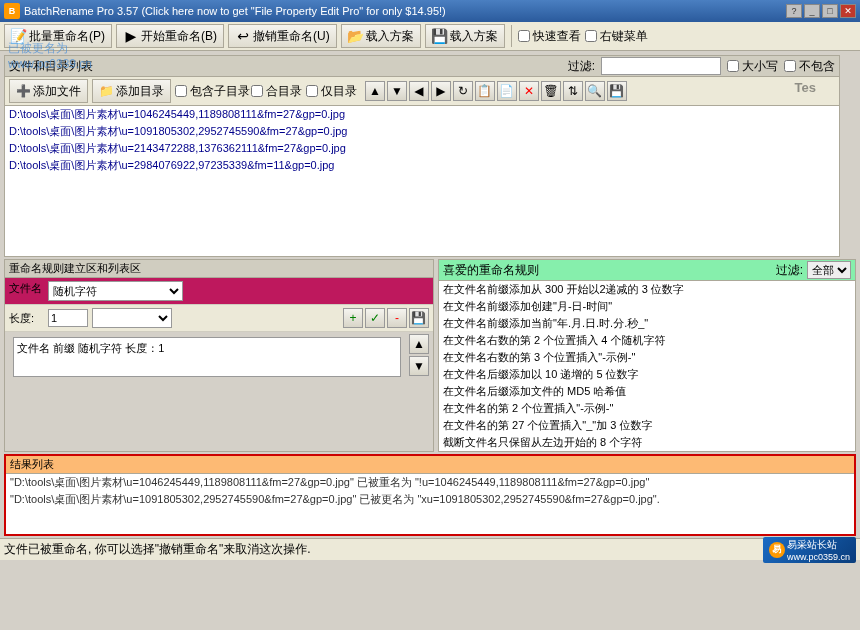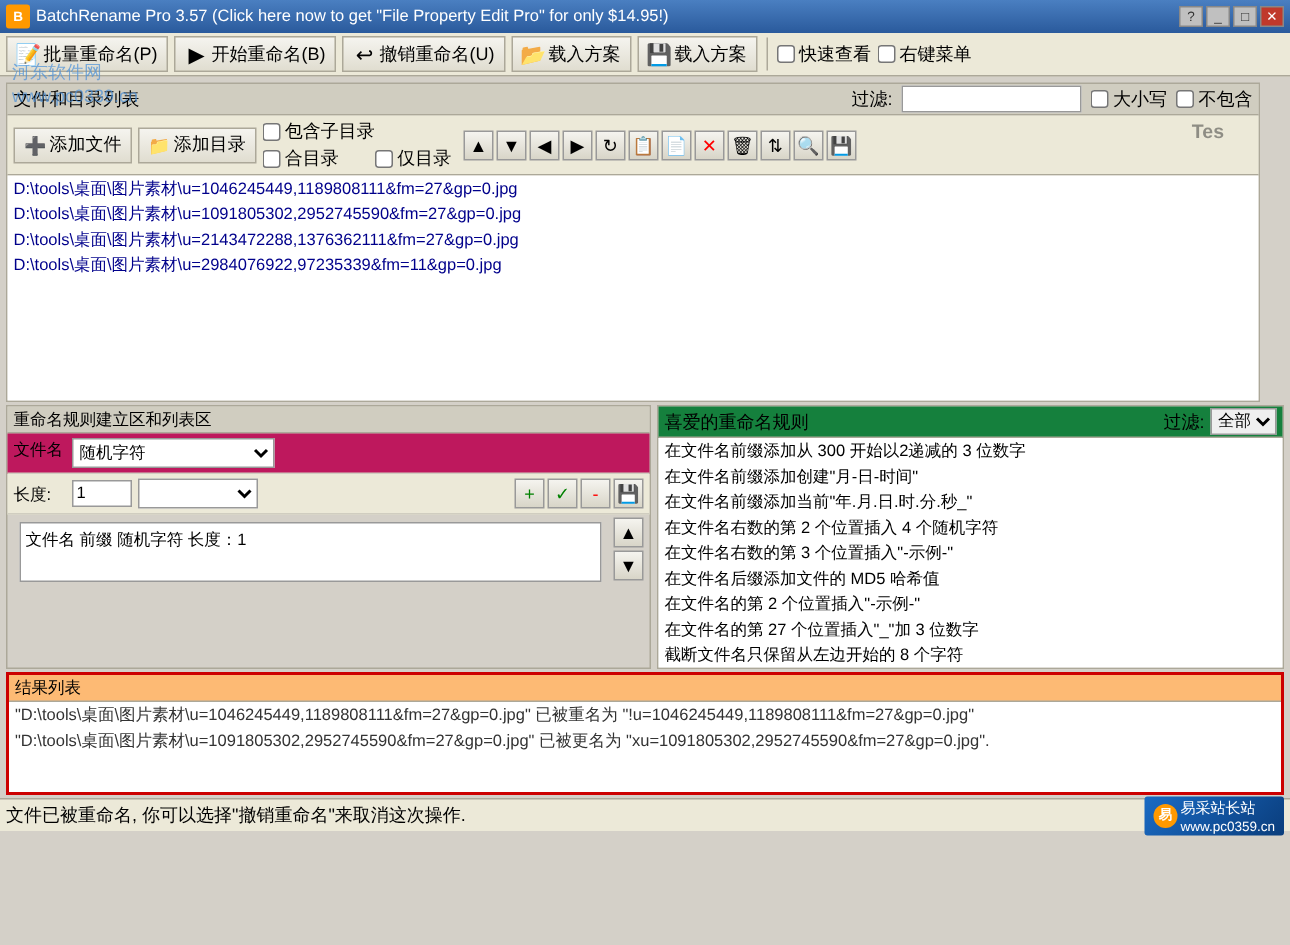--- a/index.html
+++ b/index.html
@@ -51,21 +51,21 @@
     .rules-label { font-size: 11px; white-space: nowrap; min-width: 35px; }
     select.rule-select { height: 20px; font-size: 11px; border: 1px solid #999; background: white; }
     .rules-row2 { display: flex; align-items: center; gap: 4px; padding: 3px 4px; background: #ece9d8; border-bottom: 1px solid #d0cdc0; }
     .action-btns { display: flex; gap: 2px; }
     .action-btn { width: 20px; height: 20px; border: 1px solid #999; background: linear-gradient(to bottom, #f5f4ef, #d8d5c8); cursor: pointer; display: flex; align-items: center; justify-content: center; font-size: 12px; }
     .preview-box { background: white; border: 1px solid #999; margin: 3px 4px; padding: 3px; font-size: 11px; min-height: 40px; flex: 1; }
     .side-btn { width: 20px; height: 20px; border: 1px solid #999; background: linear-gradient(to bottom, #f5f4ef, #d8d5c8); cursor: pointer; display: flex; align-items: center; justify-content: center; font-size: 12px; }
     .preview-area { display: flex; flex: 1; padding: 2px 4px; gap: 4px; }
 
     .favorites-panel { flex: 1; border: 1px solid #aca899; display: flex; flex-direction: column; }
-    .favorites-header { background: #15803d; padding: 1px 4px; font-size: 11px; border-bottom: 1px solid #aca899; display: flex; align-items: center; justify-content: space-between; }
+    .favorites-header { background: #86efac; padding: 1px 4px; font-size: 11px; border-bottom: 1px solid #aca899; display: flex; align-items: center; justify-content: space-between; }
     .filter-row { display: flex; align-items: center; gap: 4px; font-size: 11px; }
     .favorites-list { flex: 1; overflow-y: auto; background: white; }
     .fav-item { padding: 1px 4px; font-size: 11px; cursor: default; }
 
     .results-panel { margin: 2px 4px 2px 4px; border: 2px solid #cc0000; }
     .results-header { background: #fdba74; padding: 1px 4px; font-size: 11px; border-bottom: 1px solid #aca899; }
     .results-content { background: white; height: 60px; overflow-y: auto; }
     .result-item { padding: 1px 4px; font-size: 11px; color: #333; }
 
     .status-bar { background: #ece9d8; border-top: 1px solid #aca899; padding: 2px 4px; font-size: 11px; display: flex; align-items: center; justify-content: space-between; height: 22px; }
@@ -89,21 +89,21 @@
   </div>
   <div class="title-bar-right">
     <div class="title-btn">?</div>
     <div class="title-btn">_</div>
     <div class="title-btn">□</div>
     <div class="title-btn close">✕</div>
   </div>
 </div>
 
 <div style="position:absolute;top:40px;left:8px;color:#4a90d9;font-size:11px;opacity:0.7;z-index:10;pointer-events:none;">
-  <div>河东软件网</div>
+  <div>已被更名为</div>
   <div>www.pc0339.cn</div>
 </div>
 
 <div style="position:absolute;top:80px;right:44px;color:#333;font-size:13px;font-weight:bold;opacity:0.5;z-index:10;pointer-events:none;">Tes</div>
 
 <div class="toolbar">
   <button class="tb-btn">
     <span class="ico">📝</span>
     <span>批量重命名(P)</span>
   </button>
@@ -152,26 +152,26 @@
   </div>
   <div class="files-toolbar">
     <button class="tb-btn">
       <span>➕</span>
       <span>添加文件</span>
     </button>
     <button class="tb-btn">
       <span>📁</span>
       <span>添加目录</span>
     </button>
-    <div style="display:flex;flex-direction:column;gap:1px;">
+    <div style="display:flex;flex-direction:row;gap:1px;">
       <label class="checkbox-label">
         <input type="checkbox" style="">
         <span>包含子目录</span>
       </label>
-      <div style="display:flex;gap:24px;">
+      <div style="display:flex;gap:4px;">
         <label class="checkbox-label">
           <input type="checkbox" style="">
           <span>合目录</span>
         </label>
         <label class="checkbox-label">
           <input type="checkbox" style="">
           <span>仅目录</span>
         </label>
       </div>
     </div>
@@ -242,20 +242,21 @@
           <option>全部</option>
         </select>
       </div>
     </div>
     <div class="favorites-list">
     <div class="fav-item">在文件名前缀添加从 300 开始以2递减的 3 位数字</div>
         <div class="fav-item">在文件名前缀添加创建"月-日-时间"</div>
         <div class="fav-item">在文件名前缀添加当前"年.月.日.时.分.秒_"</div>
         <div class="fav-item">在文件名右数的第 2 个位置插入 4 个随机字符</div>
         <div class="fav-item">在文件名右数的第 3 个位置插入"-示例-"</div>
+        <div class="fav-item">在文件名后缀添加以 10 递增的 5 位数字</div>
         <div class="fav-item">在文件名后缀添加文件的 MD5 哈希值</div>
         <div class="fav-item">在文件名的第 2 个位置插入"-示例-"</div>
         <div class="fav-item">在文件名的第 27 个位置插入"_"加 3 位数字</div>
         <div class="fav-item">截断文件名只保留从左边开始的 8 个字符</div>
       </div>
   </div>
 </div>
 
 <div class="results-panel">
   <div class="results-header">结果列表</div>

